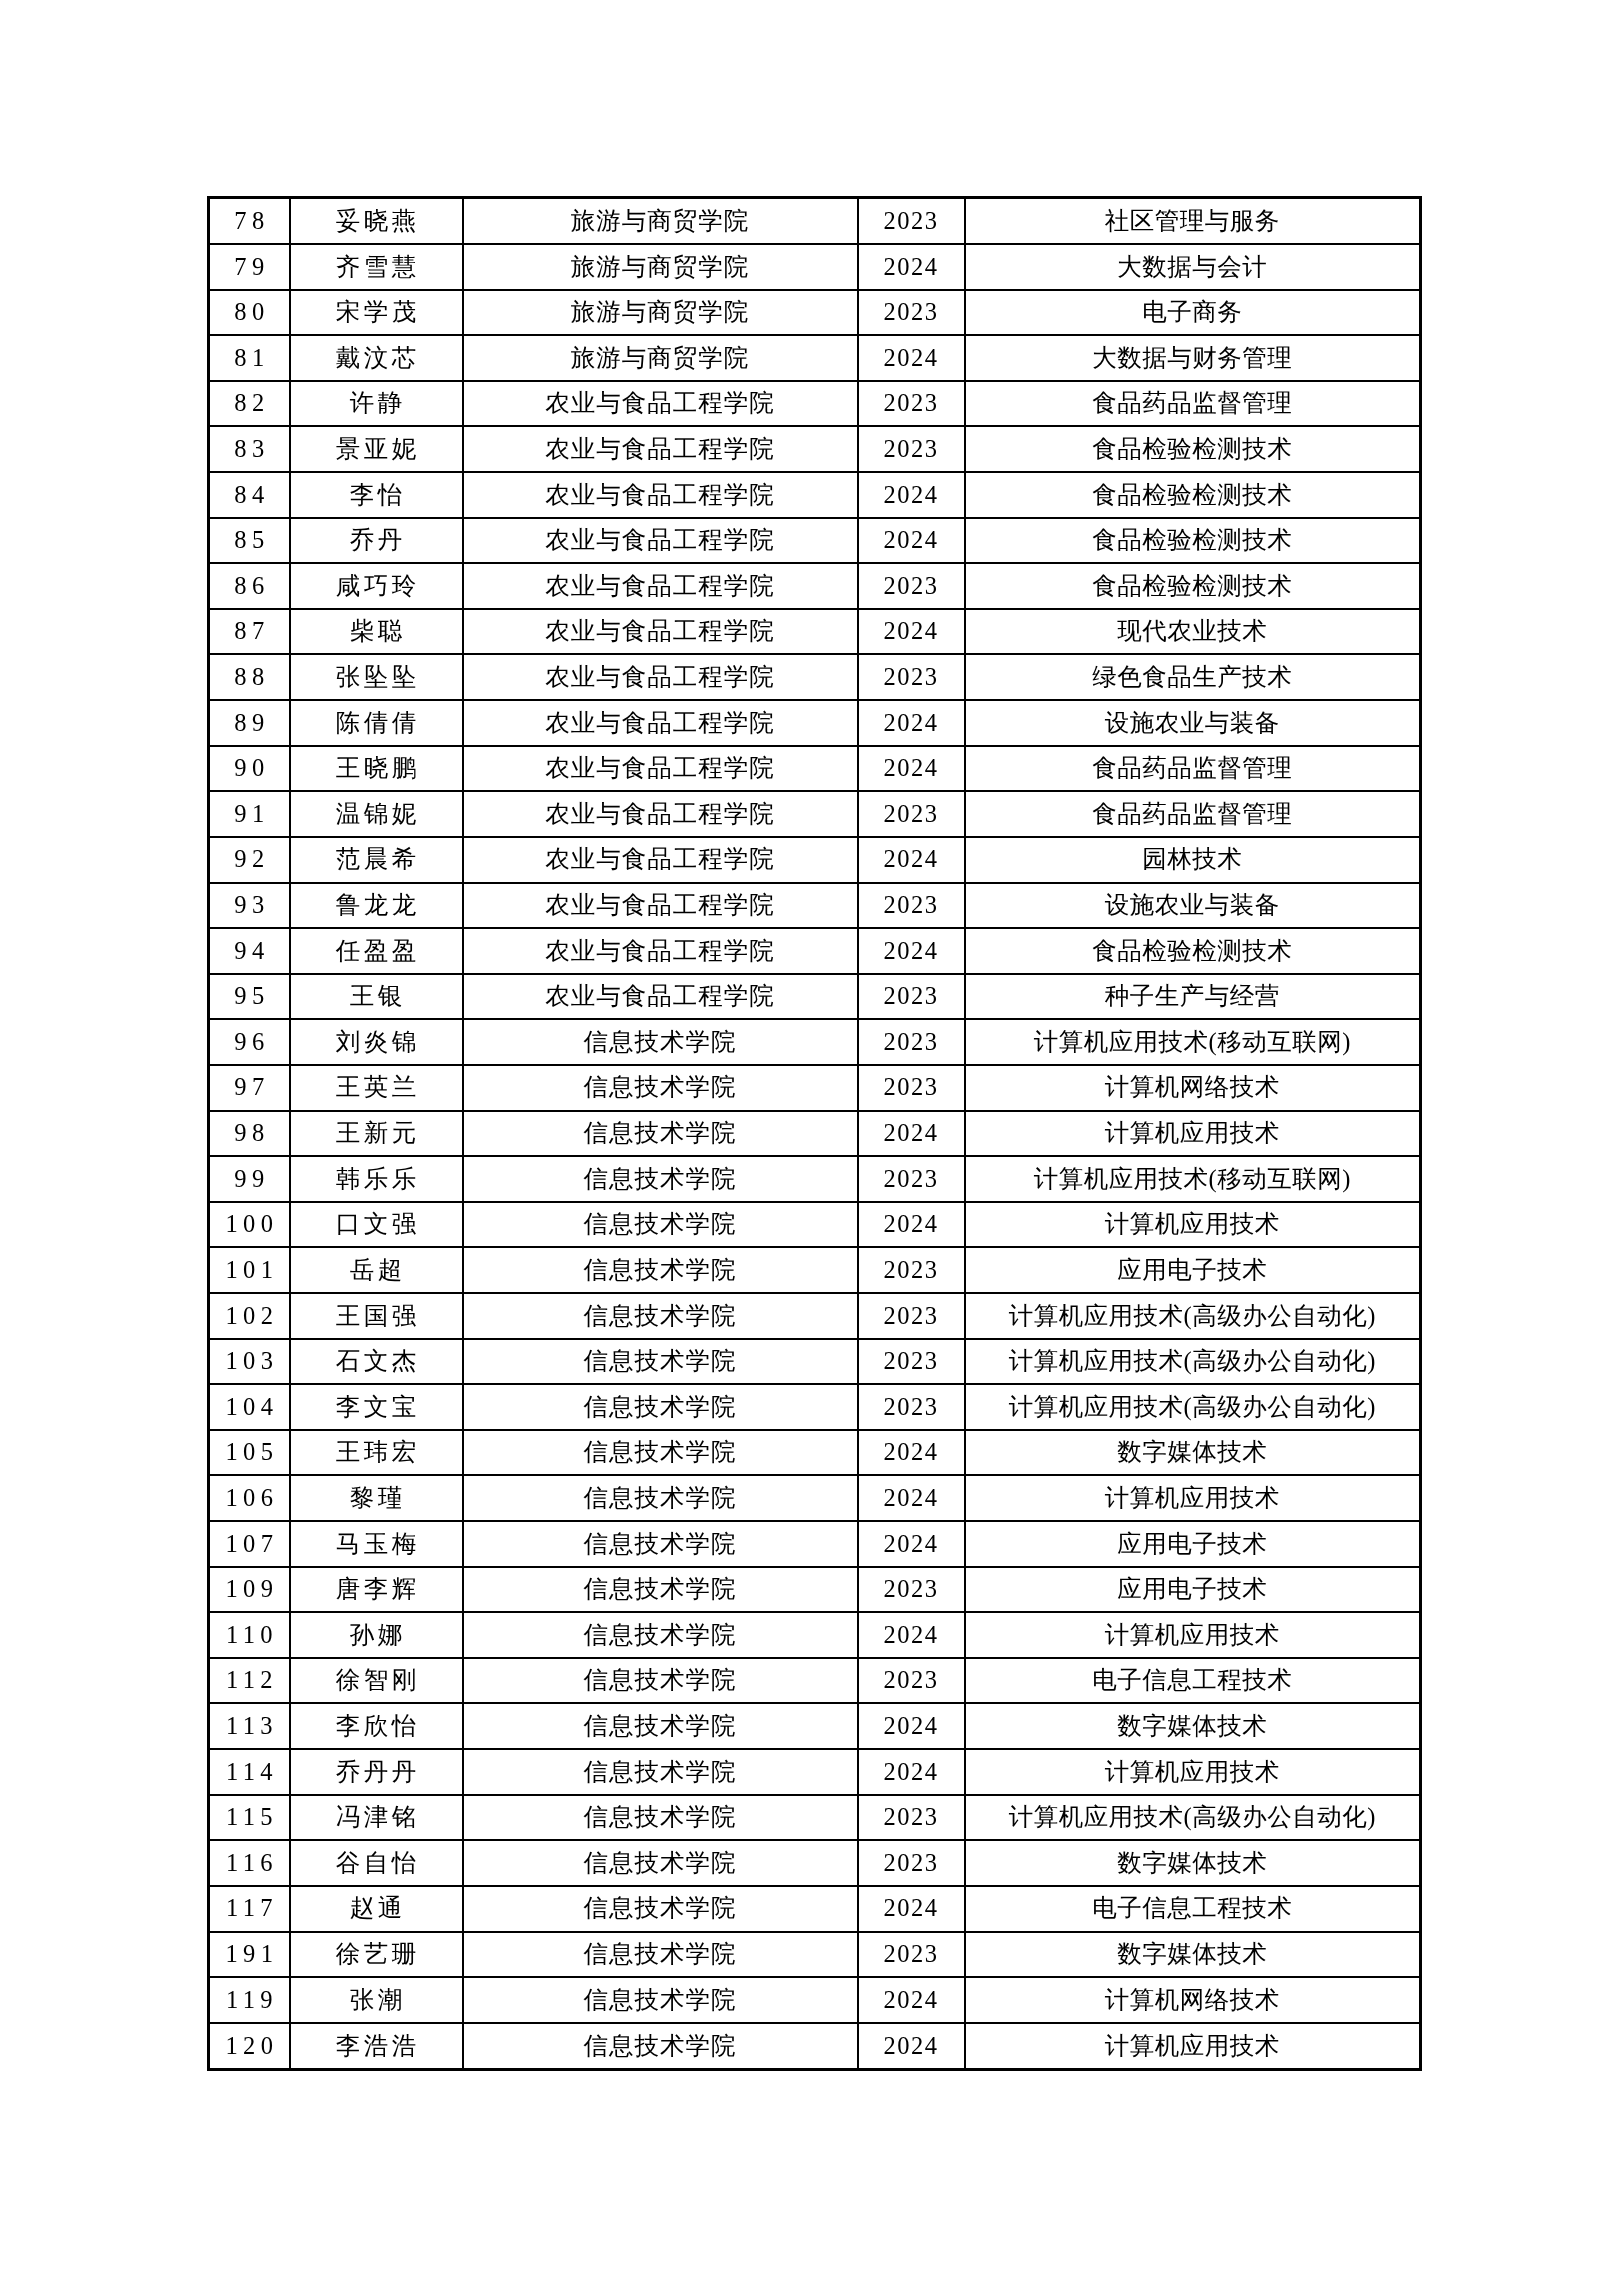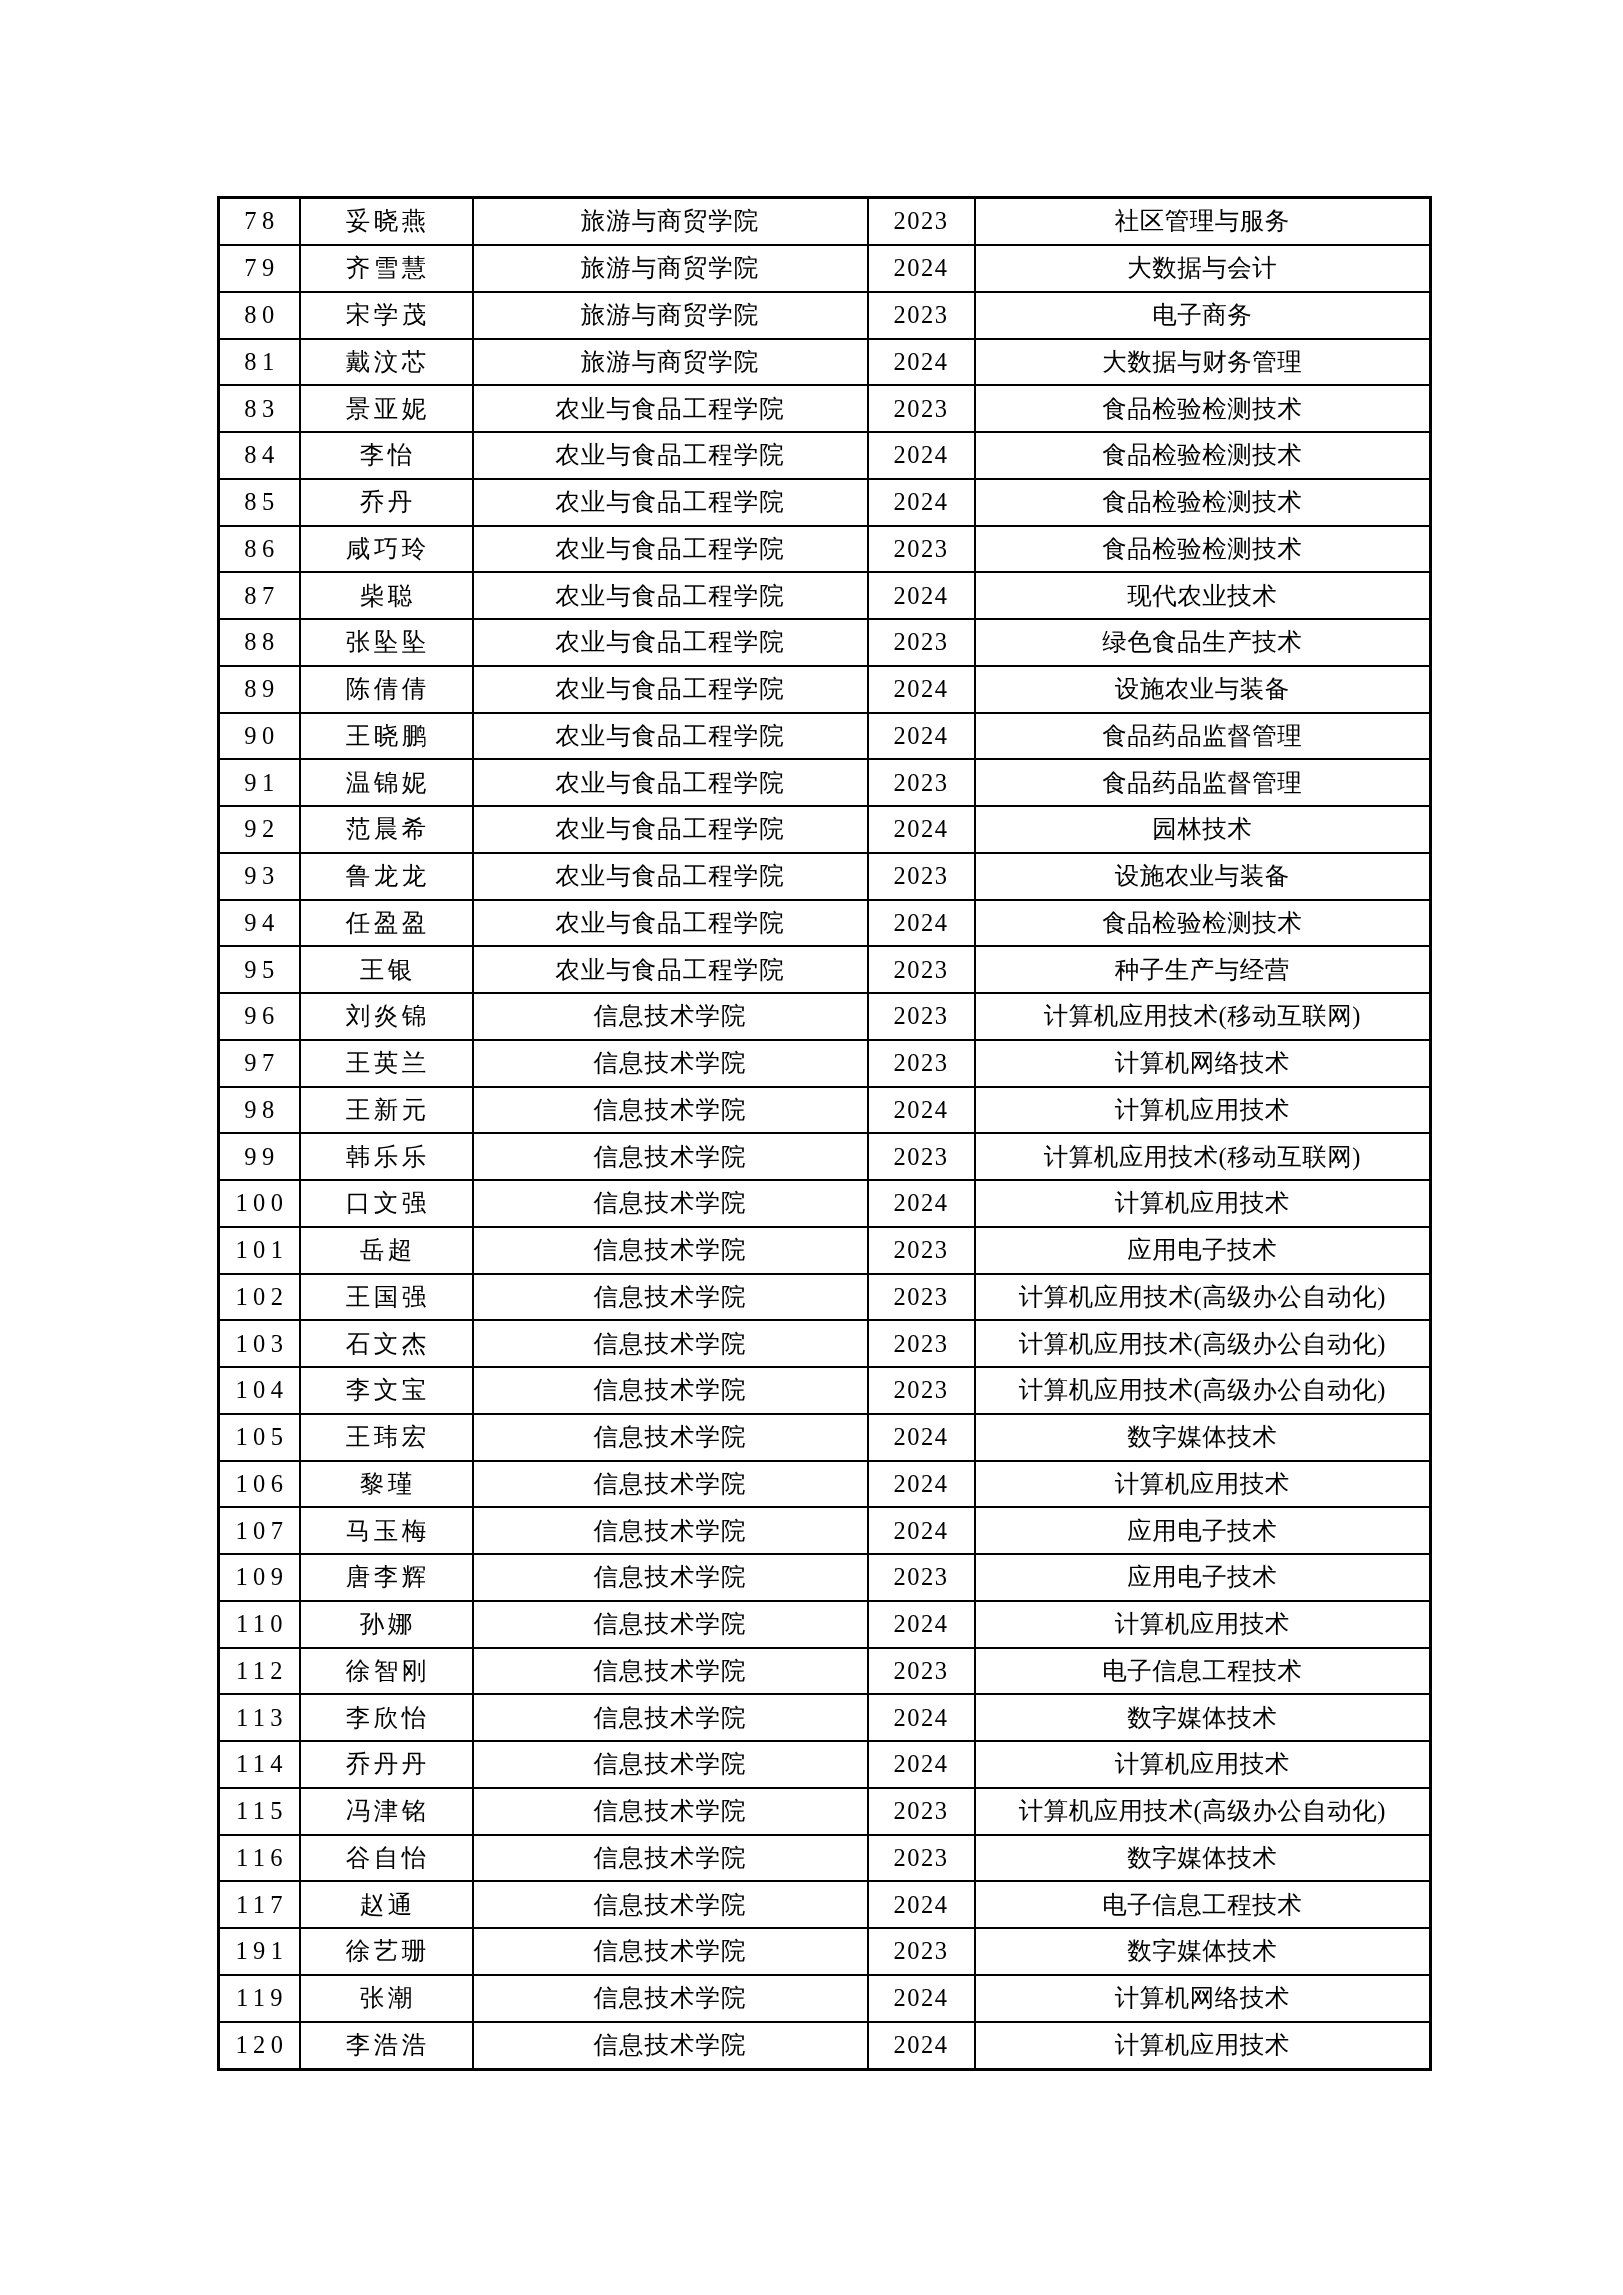--- a/index.html
+++ b/index.html
@@ -11,21 +11,21 @@
     position: relative;
     width: 1623px;
     height: 2295px;
     background: #ffffff;
     font-family: "Liberation Serif", "DejaVu Serif", serif;
     color: #000000;
     overflow: hidden;
   }
   table.roster {
     position: absolute;
-    left: 217px;
+    left: 207px;
     top: 196px;
     width: 1212px;
     height: 1875px;
     border-collapse: collapse;
     table-layout: fixed;
     border: 3.6px solid #000000;
   }
   table.roster td {
     border: 2px solid #000000;
     text-align: center;
@@ -77,20 +77,27 @@
           <td class="c-major">电子商务</td>
         </tr>
         <tr>
           <td class="c-no">81</td>
           <td class="c-name">戴汶芯</td>
           <td class="c-college">旅游与商贸学院</td>
           <td class="c-year">2024</td>
           <td class="c-major">大数据与财务管理</td>
         </tr>
         <tr>
+          <td class="c-no">82</td>
+          <td class="c-name">许静</td>
+          <td class="c-college">农业与食品工程学院</td>
+          <td class="c-year">2023</td>
+          <td class="c-major">食品药品监督管理</td>
+        </tr>
+        <tr>
           <td class="c-no">83</td>
           <td class="c-name">景亚妮</td>
           <td class="c-college">农业与食品工程学院</td>
           <td class="c-year">2023</td>
           <td class="c-major">食品检验检测技术</td>
         </tr>
         <tr>
           <td class="c-no">84</td>
           <td class="c-name">李怡</td>
           <td class="c-college">农业与食品工程学院</td>

